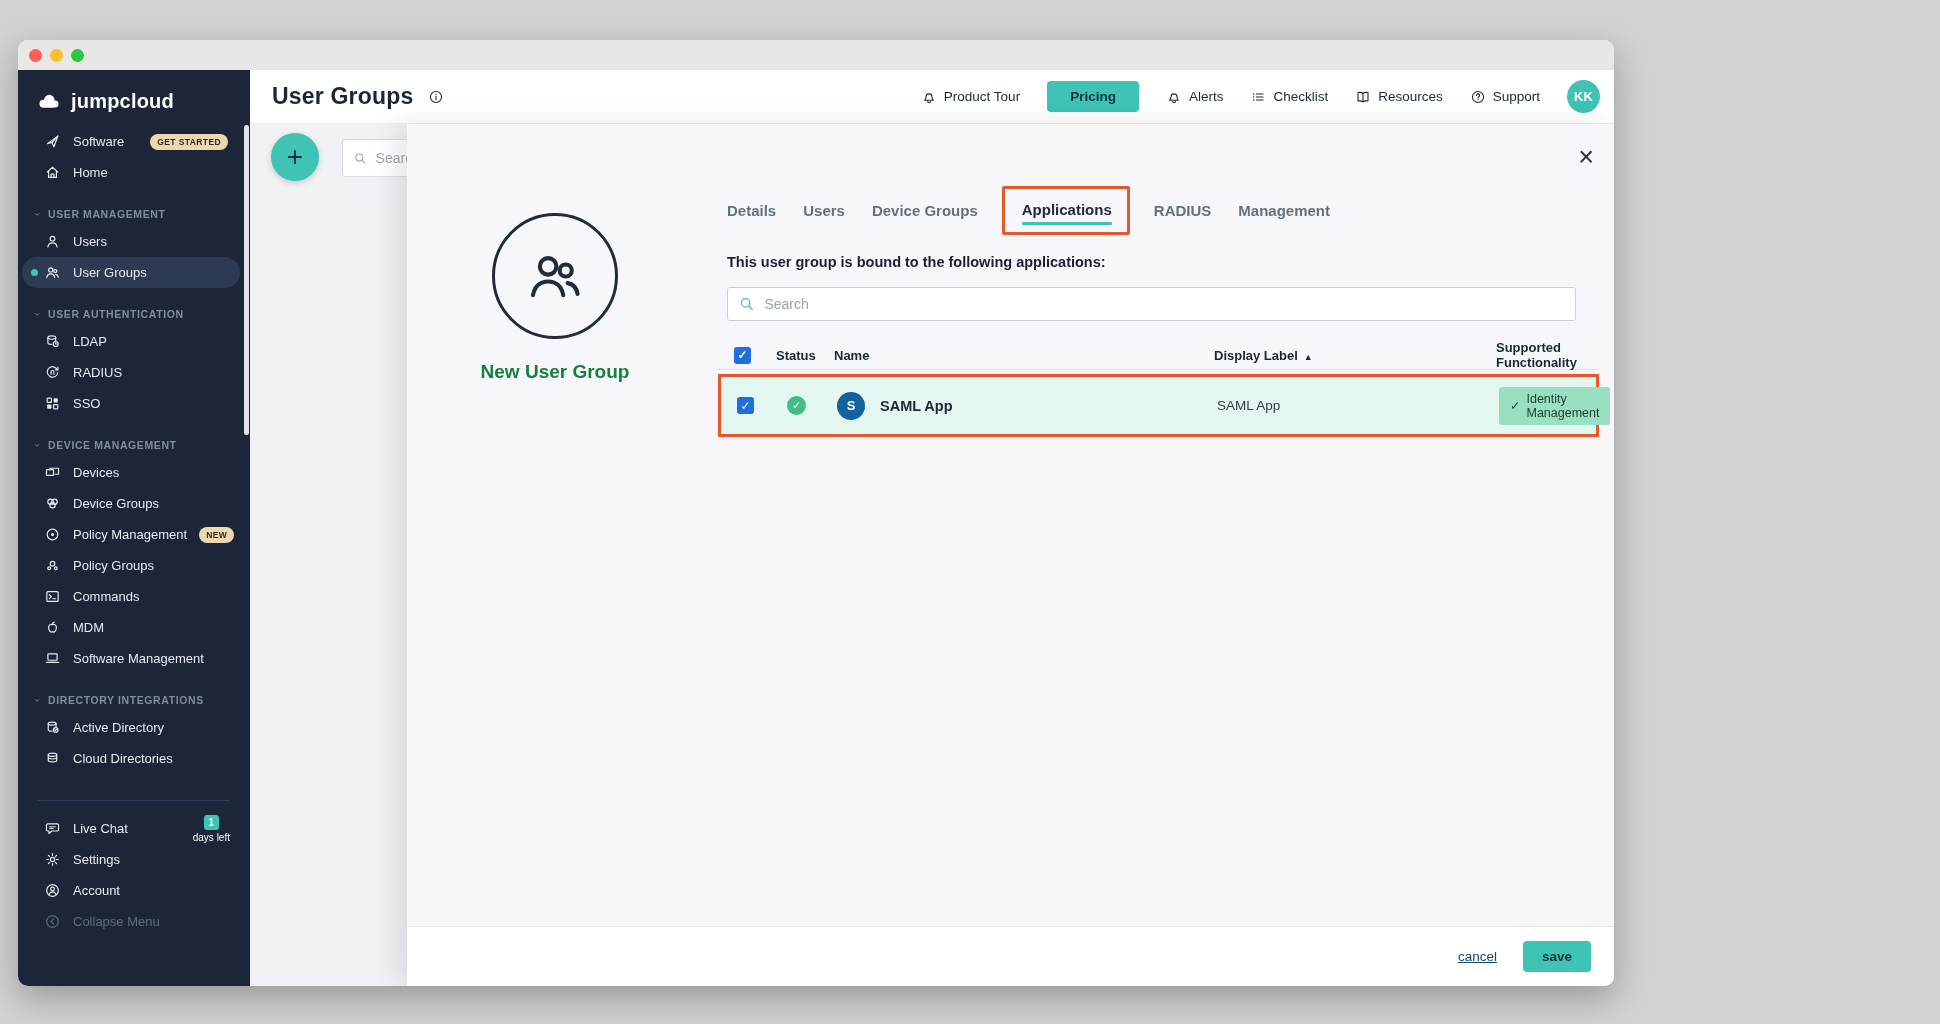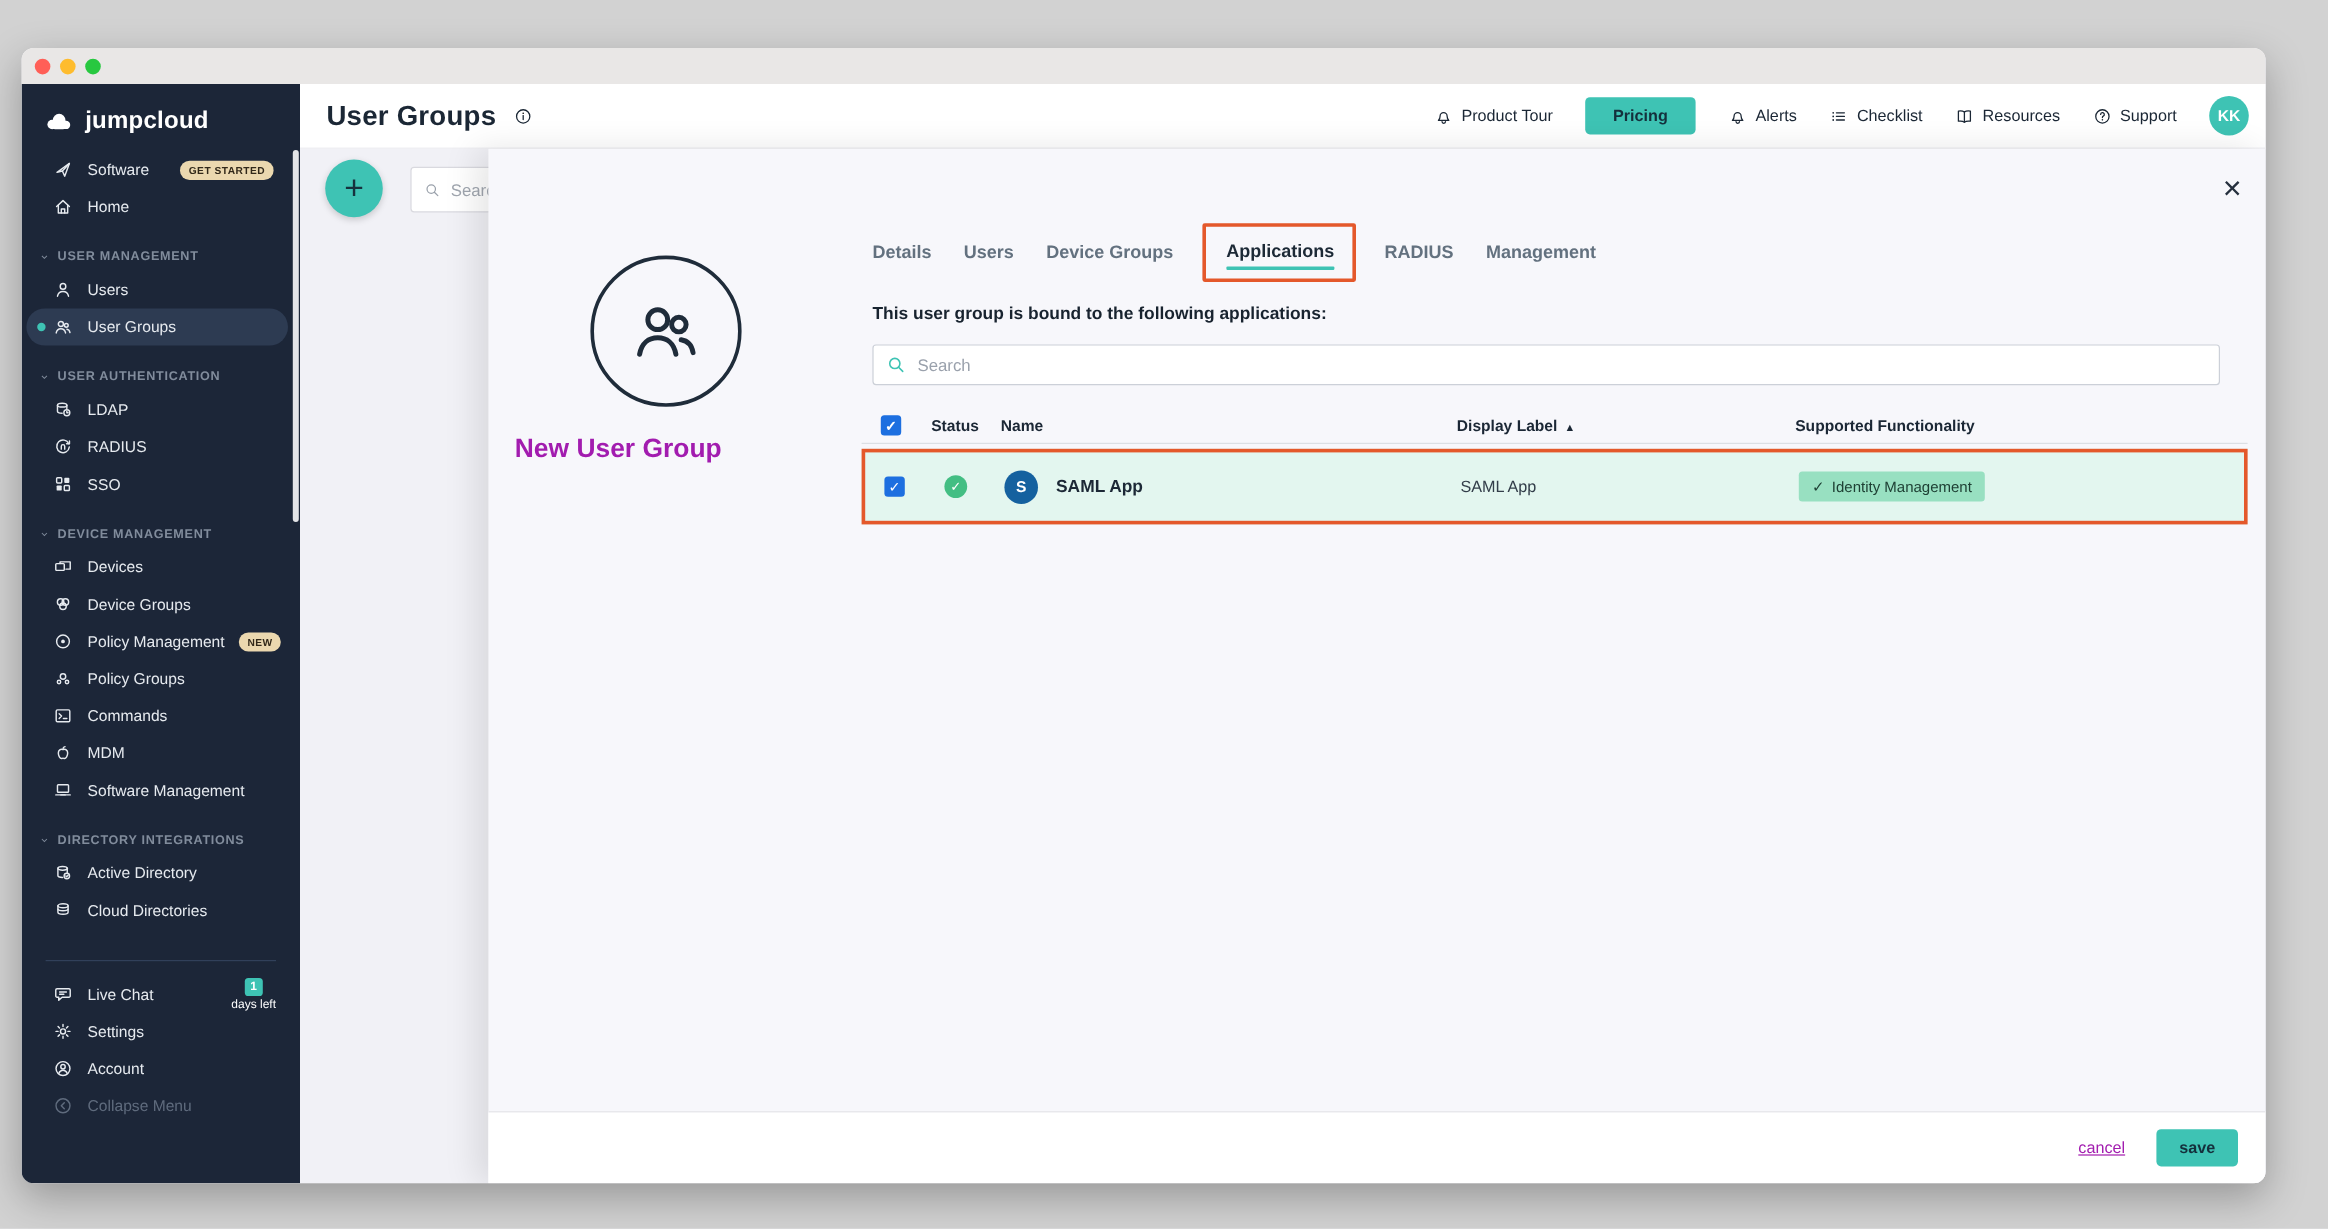--- a/index.html
+++ b/index.html
@@ -2,21 +2,21 @@
 <html style="--accent: #3EC3B4; --annotation: #E4582B; --sidebar-bg: #1C2638; --sidebar-active: #2D3B52; --row-highlight: #E3F6EF; --checkbox-blue: #1D6FE0; --status-green: #43BE83; --avatar-blue: #15619F; --badge-green-bg: #98E0C1; --badge-green-text: #1E4034; --tan-badge-bg: #EBD8AF; --tan-badge-text: #32291A;"><head>
 <meta charset="utf-8">
 <style>
   * { margin:0; padding:0; box-sizing:border-box; }
   html,body { width:1940px; height:1024px; font-family:"Liberation Sans", sans-serif; }
   body { background:#d2d2d2; overflow:hidden; }
 
   #stage { position:relative; width:1940px; height:1024px; }
 
   
-  .window { position:absolute; left:18px; top:40px; width:1870px; height:946px;
+  .window { position:absolute; left:18px; top:40px; width:1596px; height:946px;
     border-radius:10px; overflow:hidden; box-shadow:0 12px 34px rgba(0,0,0,.28);
     display:flex; flex-direction:column; background:#f7f7fb; }
   .titlebar { height:30px; background:#e9e7e6; display:flex; align-items:center; padding-left:11px; gap:8px; flex:0 0 auto; }
   .tl { width:13px; height:13px; border-radius:50%; }
   .tl.red{ background:#ff5f57; } .tl.yellow{ background:#febc2e; } .tl.green{ background:#28c840; }
 
   .winbody { flex:1; display:flex; min-height:0; }
 
   
   .sidebar { width:232px; background:var(--sidebar-bg); color:#e6eaef; position:relative; flex:0 0 auto; font-size:13px; }
@@ -66,21 +66,21 @@
   .list-search input::placeholder { color:#a0a6af; }
 
   
   .modal { position:absolute; left:157px; top:0; right:0; bottom:0; background:#f7f7fb;
     box-shadow:-10px 0 26px rgba(0,0,0,.10); }
   .close-btn { position:absolute; top:20px; right:20px; font-size:27px; line-height:1; color:#26303e; cursor:pointer; font-weight:400; }
 
   .figure-circle { position:absolute; left:85px; top:89px; width:126px; height:126px; border-radius:50%;
     border:3.5px solid #1f2c3a; display:flex; align-items:center; justify-content:center; color:#1f2c3a; }
   .figure-circle svg { width:66px; height:66px; fill:none; stroke:currentColor; stroke-width:1.5; stroke-linecap:round; stroke-linejoin:round; }
-  .figure-label { position:absolute; left:22px; top:237px; width:252px; text-align:left; font-size:22px; font-weight:800; color:#a21caf; }
+  .figure-label { position:absolute; left:22px; top:237px; width:252px; text-align:center; font-size:19px; font-weight:800; color:#15803d; }
 
   .tabs { position:absolute; left:320px; top:68px; height:36px; display:flex; align-items:center; gap:27px; }
   .tab { font-size:15px; font-weight:700; color:#63717f; cursor:pointer; position:relative; white-space:nowrap; }
   .tab.active { color:#1c2936; }
   .tab.active .tab-underline { position:absolute; left:0; right:0; bottom:-7px; height:3px; background:var(--accent); border-radius:1px; }
   .tab-annotation { border:3px solid var(--annotation); border-radius:2px; padding:12px 15px 13px 17px; margin:0 -3px; }
 
   .modal-desc { position:absolute; left:320px; top:130px; font-size:14.5px; font-weight:700; color:#18232f; }
 
   .modal-search { position:absolute; left:320px; right:38px; top:163px; height:34px; background:#fff;
@@ -102,21 +102,21 @@
   .name-cell { display:flex; align-items:center; gap:15px; }
   .app-avatar { width:28px; height:28px; border-radius:50%; background:var(--avatar-blue); color:#fff; font-size:13px;
     font-weight:700; display:flex; align-items:center; justify-content:center; }
   .app-name { font-size:14.5px; font-weight:700; color:#1c2836; }
   .display-label { font-size:13.5px; color:#333e4a; }
   .func-badge { display:inline-flex; align-items:center; gap:6px; background:var(--badge-green-bg); color:var(--badge-green-text);
     font-size:12.5px; padding:5px 11px; border-radius:3px; }
 
   .modal-footer { position:absolute; left:0; right:0; bottom:0; height:60px; background:#fff; border-top:1px solid #e3e3e8;
     display:flex; align-items:center; justify-content:flex-end; gap:26px; padding-right:23px; }
-  .cancel-link { font-size:13.5px; color:#a21caf; text-decoration:underline; cursor:pointer; }
+  .cancel-link { font-size:13.5px; color:#0c4a6e; text-decoration:underline; cursor:pointer; }
   .save-btn { background:var(--accent); color:#14303c; font-weight:700; font-size:13.5px; border:none;
     padding:8px 19px; border-radius:4px; cursor:pointer; }
 </style>
 </head>
 <body>
 
 <div id="stage">
   <div class="window">
 
     <div class="titlebar">

